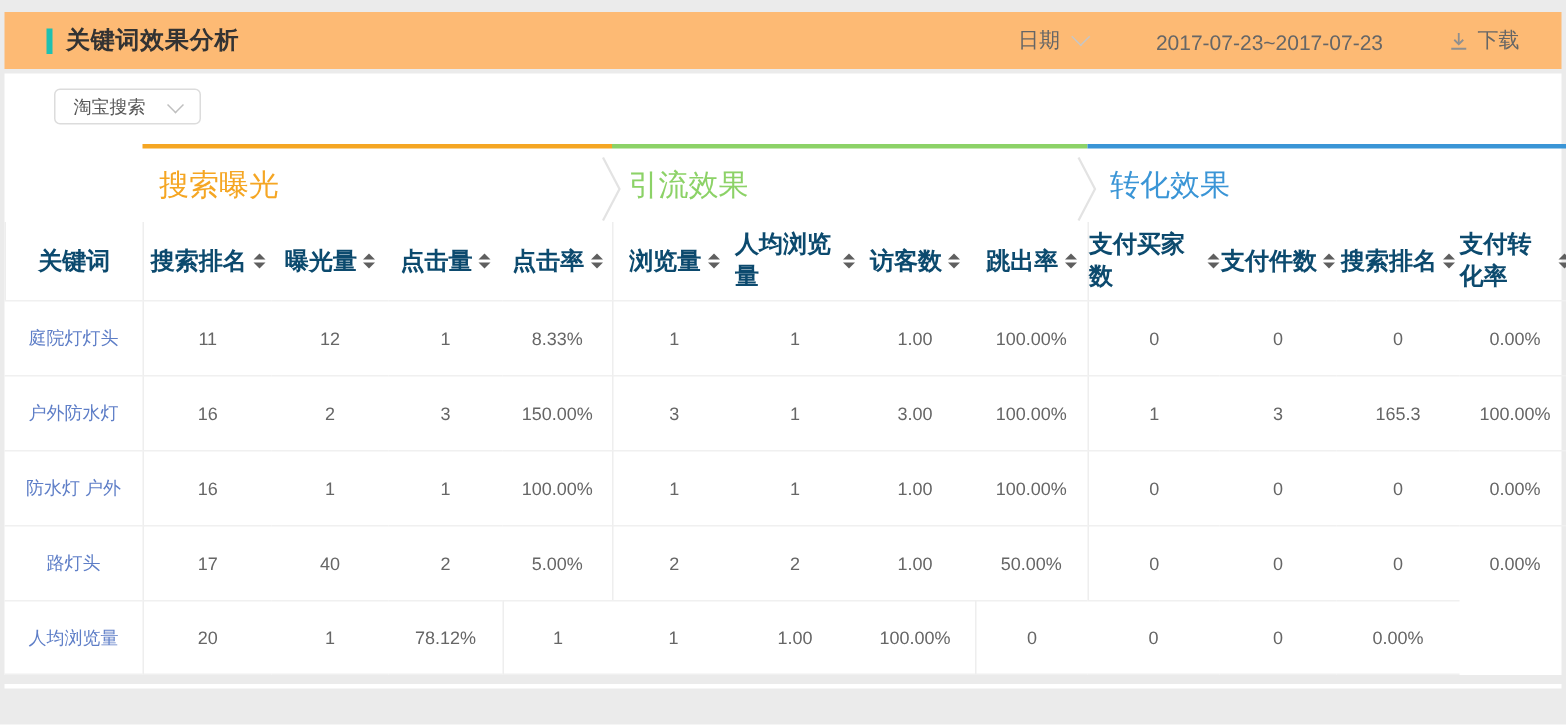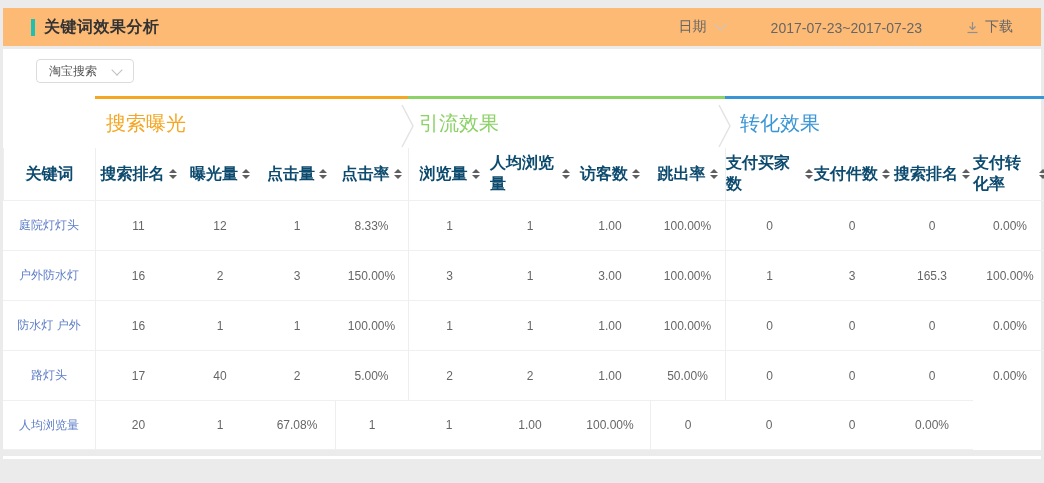--- a/index.html
+++ b/index.html
@@ -231,21 +231,21 @@
         <div class="td">2</div>
         <div class="td">1.00</div>
         <div class="td">50.00%</div>
         <div class="td col-div">0</div>
         <div class="td">0</div>
         <div class="td">0</div>
         <div class="td">0.00%</div>
         <div class="td kw row-last">人均浏览量</div>
         <div class="td col-div row-last">20</div>
         <div class="td row-last">1</div>
-        <div class="td row-last">67.08%</div>
+        <div class="td row-last">78.12%</div>
         <div class="td col-div row-last">1</div>
         <div class="td row-last">1</div>
         <div class="td row-last">1.00</div>
         <div class="td row-last">100.00%</div>
         <div class="td col-div row-last">0</div>
         <div class="td row-last">0</div>
         <div class="td row-last">0</div>
         <div class="td row-last">0.00%</div>
       </div>
 

